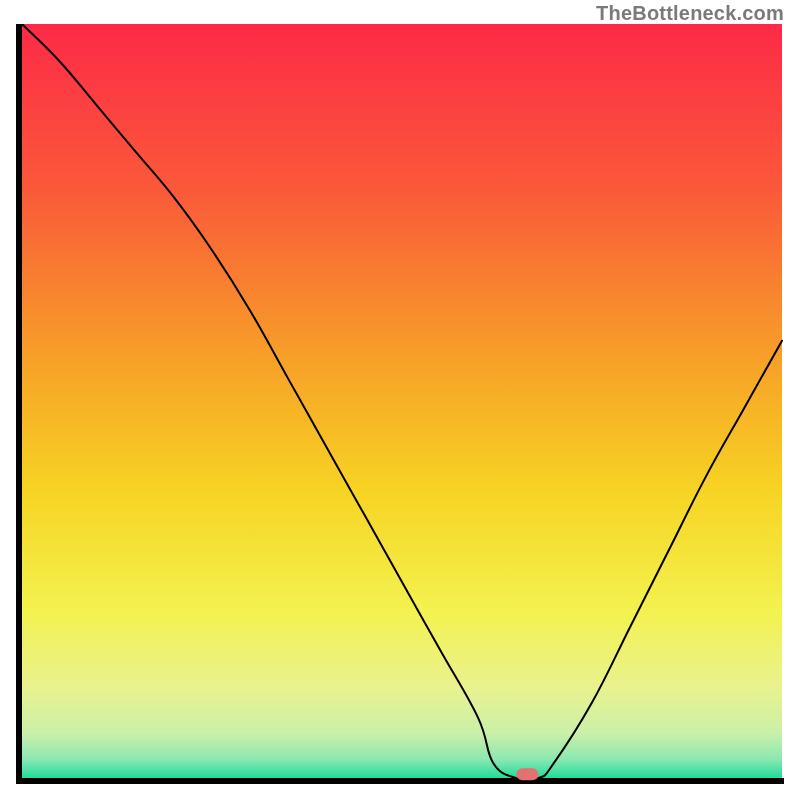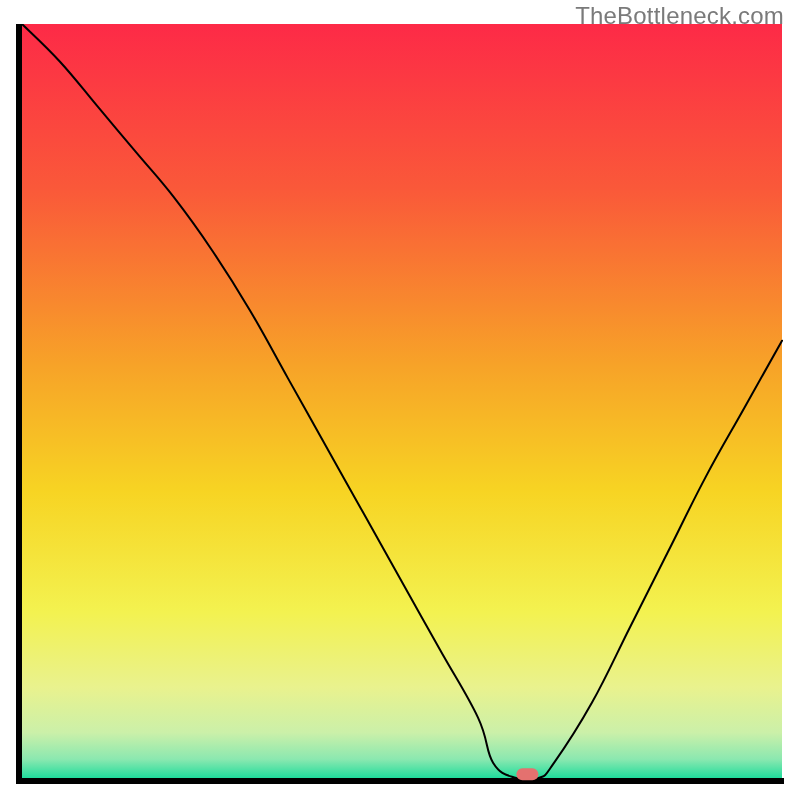--- a/index.html
+++ b/index.html
@@ -12,22 +12,22 @@
   }
   .chart-wrap {
     position: relative;
     width: 800px;
     height: 800px;
   }
   .attribution {
     position: absolute;
     top: 2px;
     right: 16px;
-    font-size: 24px;
-    font-weight: normal;
+    font-size: 20px;
+    font-weight: bold;
     color: #7a7a7a;
     letter-spacing: 0.2px;
   }
   .plot {
     position: absolute;
     left: 16px;
     top: 24px;
     width: 768px;
     height: 760px;
   }

